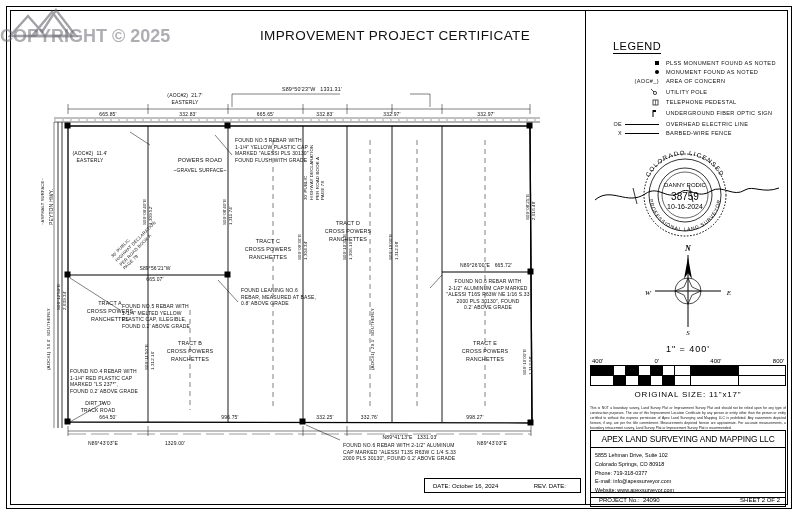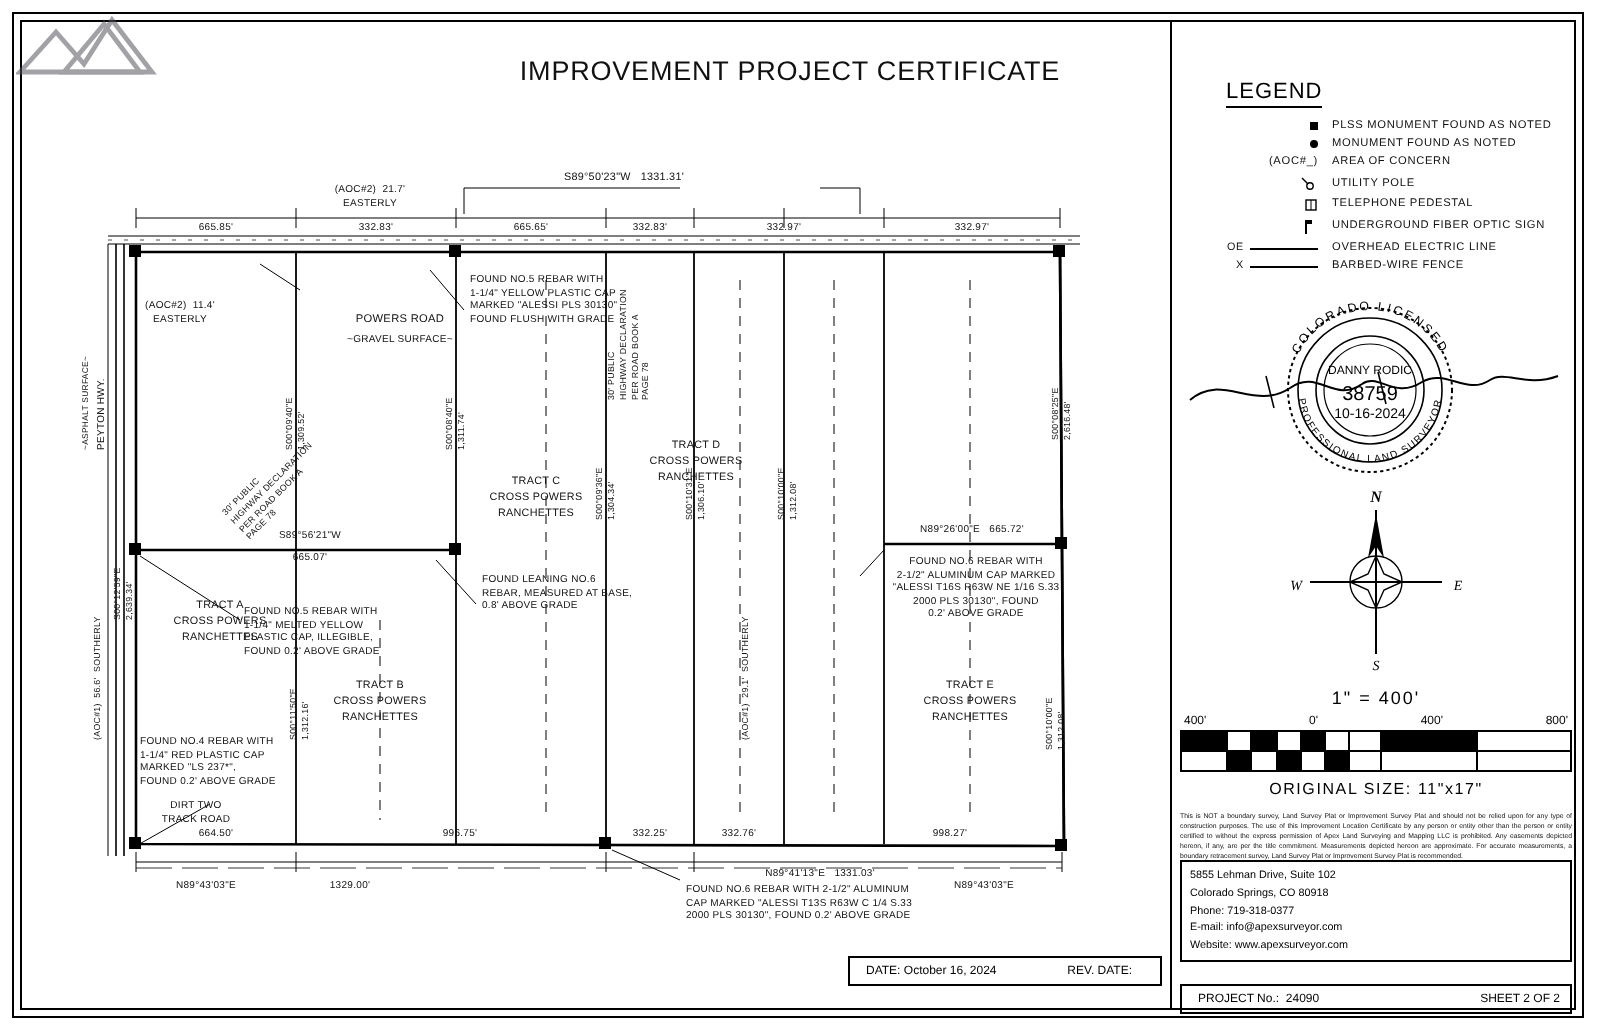--- a/index.html
+++ b/index.html
@@ -390,20 +390,21 @@
         <div style="width:6%;background:#000"></div>
         <div style="width:8%;background:#fff"></div>
         <div style="width:25%;background:#fff"></div>
         <div style="width:25%;background:#fff"></div>
       </div>
       <div class="orig-size">ORIGINAL SIZE: 11"x17"</div>
       <div class="disclaimer">This is NOT a boundary survey, Land Survey Plat or Improvement Survey Plat and should not be relied upon for any type of construction purposes. The use of this Improvement Location Certificate by any person or entity other than the person or entity certified to without the express permission of Apex Land Surveying and Mapping LLC is prohibited. Any easements depicted hereon, if any, are per the title commitment. Measurements depicted hereon are approximate. For accurate measurements, a boundary retracement survey, Land Survey Plat or Improvement Survey Plat is recommended.</div>
     </div>
 
     <div class="companybox">
+      <div class="company-name">APEX LAND SURVEYING AND  MAPPING LLC</div>
       <div class="company-body">
         <div class="company-addr">
           <div>5855 Lehman Drive, Suite 102</div>
           <div>Colorado Springs, CO 80918</div>
           <div>Phone: 719-318-0377</div>
           <div>E-mail: info@apexsurveyor.com</div>
           <div>Website: www.apexsurveyor.com</div>
         </div>
       </div>
     </div>
@@ -417,15 +418,16 @@
   <div class="datebox">
     <span><span>DATE:</span>&nbsp;<span>October 16, 2024</span></span>
     <span>REV. DATE:</span>
   </div>
 
   <div id="watermark">
     <svg width="170" height="40" viewBox="0 0 170 40">
       <path d="M2 34 L20 14 L34 30 L48 8 L68 34 Z" fill="none" stroke="#55555f" stroke-width="2.4"></path>
       <path d="M24 34 L44 10 L62 34 Z" fill="none" stroke="#55555f" stroke-width="2.4"></path>
     </svg>
+    <div class="wm-copy">COPYRIGHT © 2025</div>
   </div>
 
 </div>
 
 </body></html>

